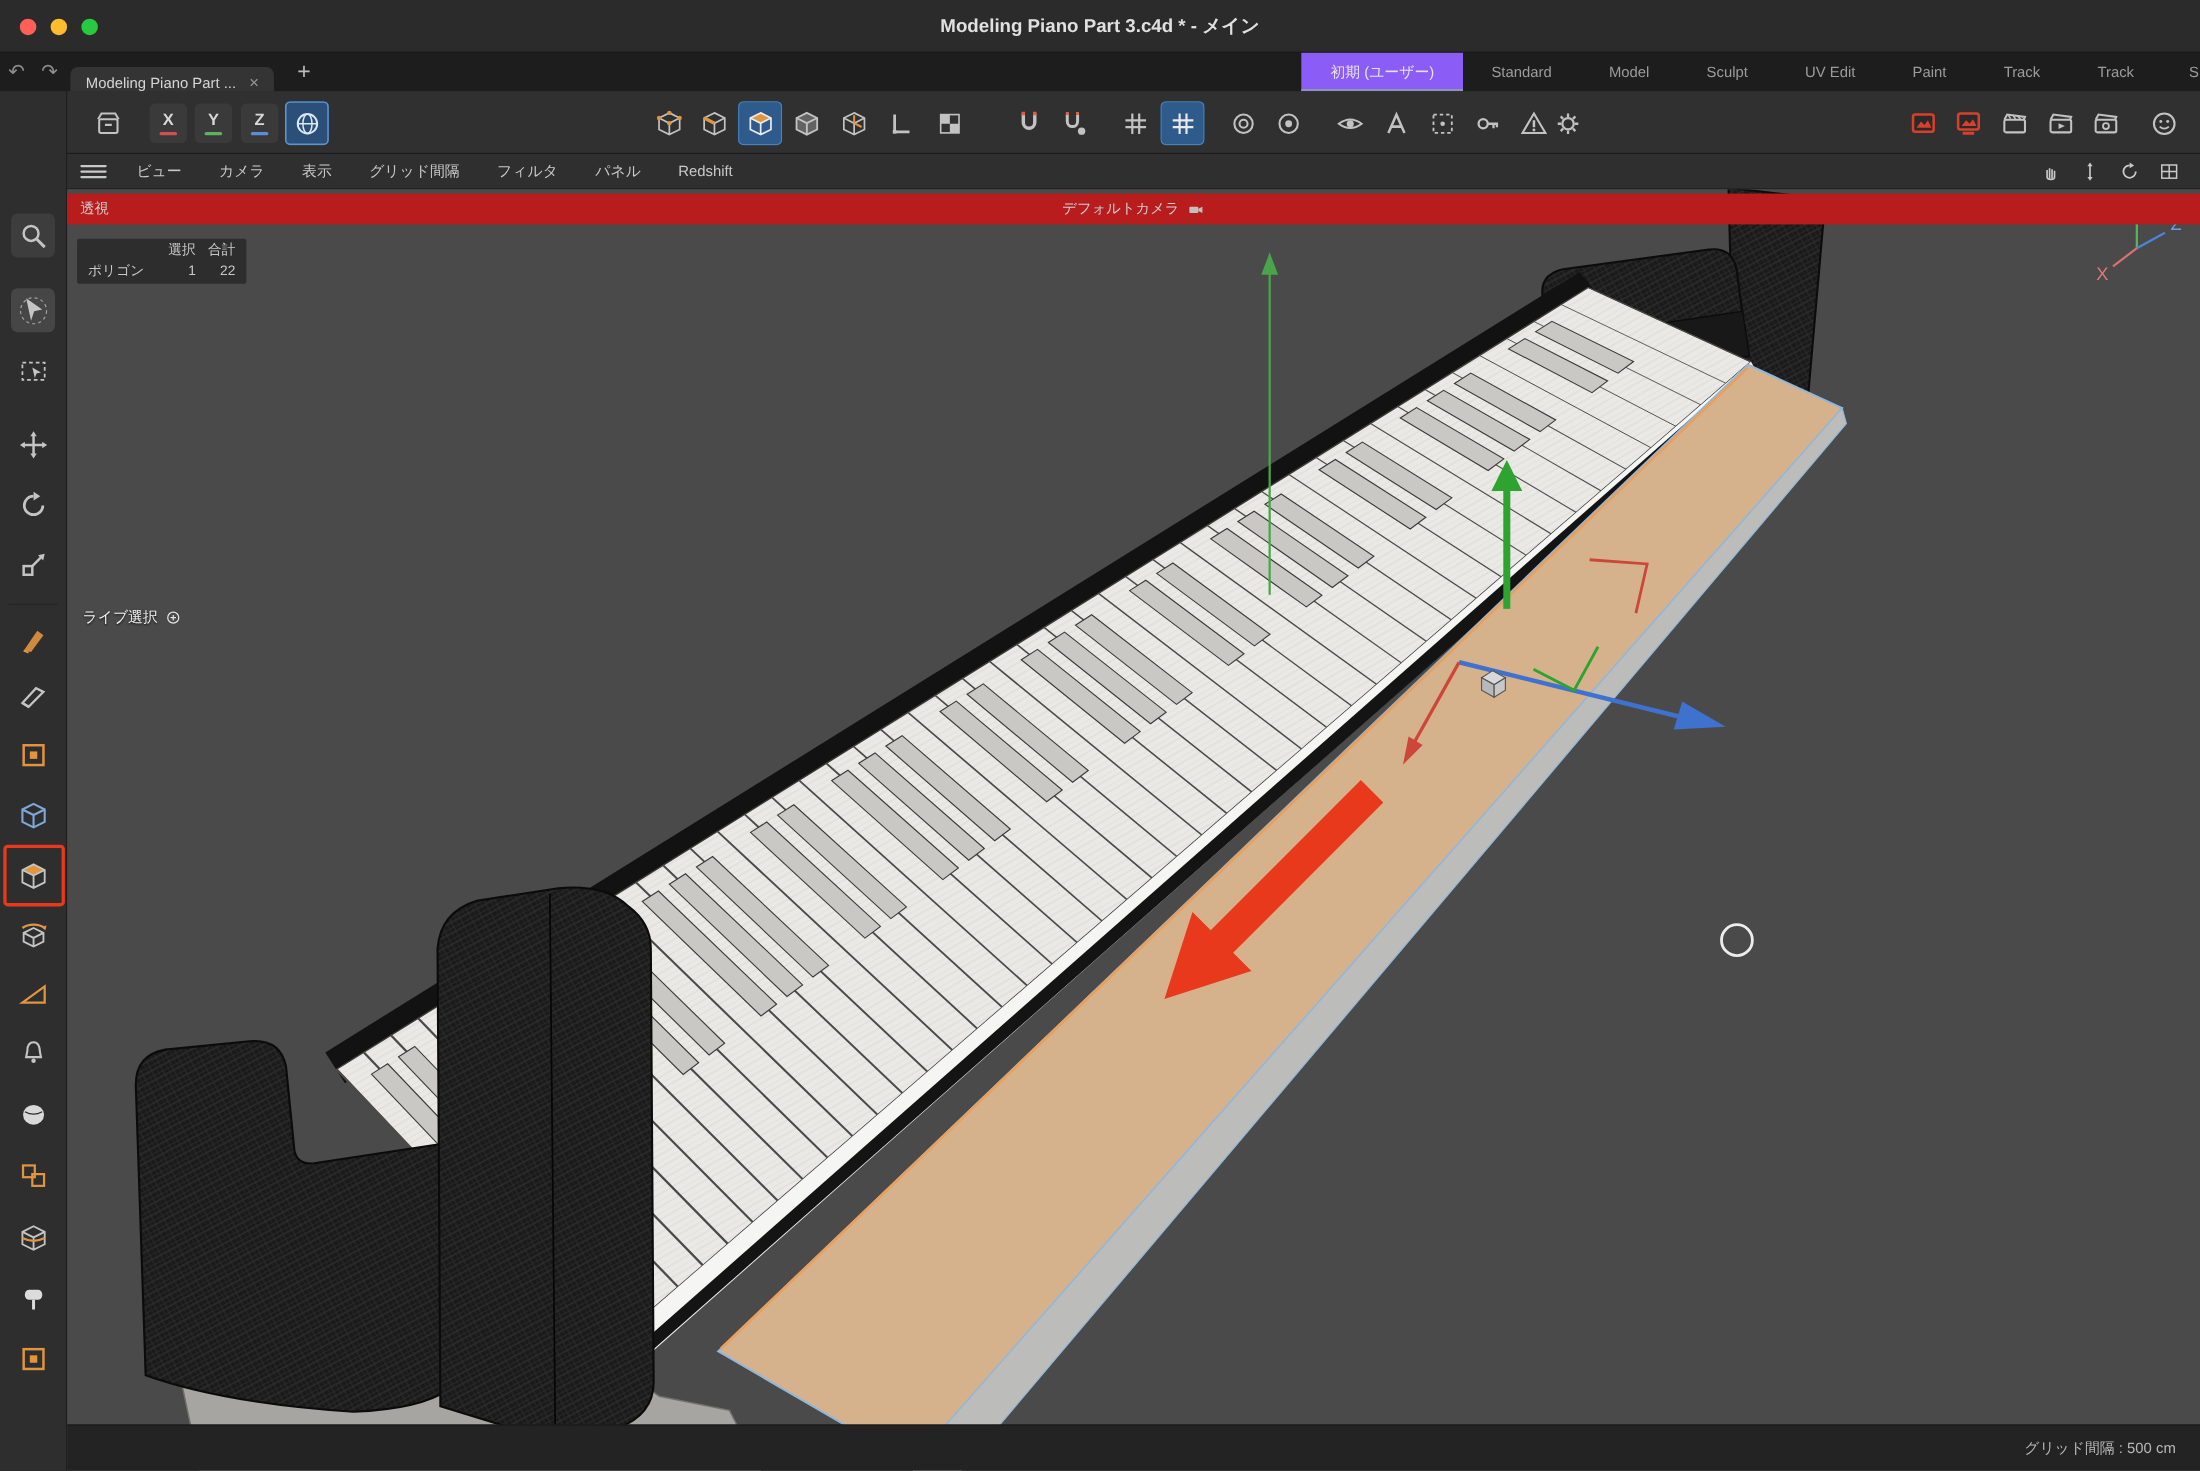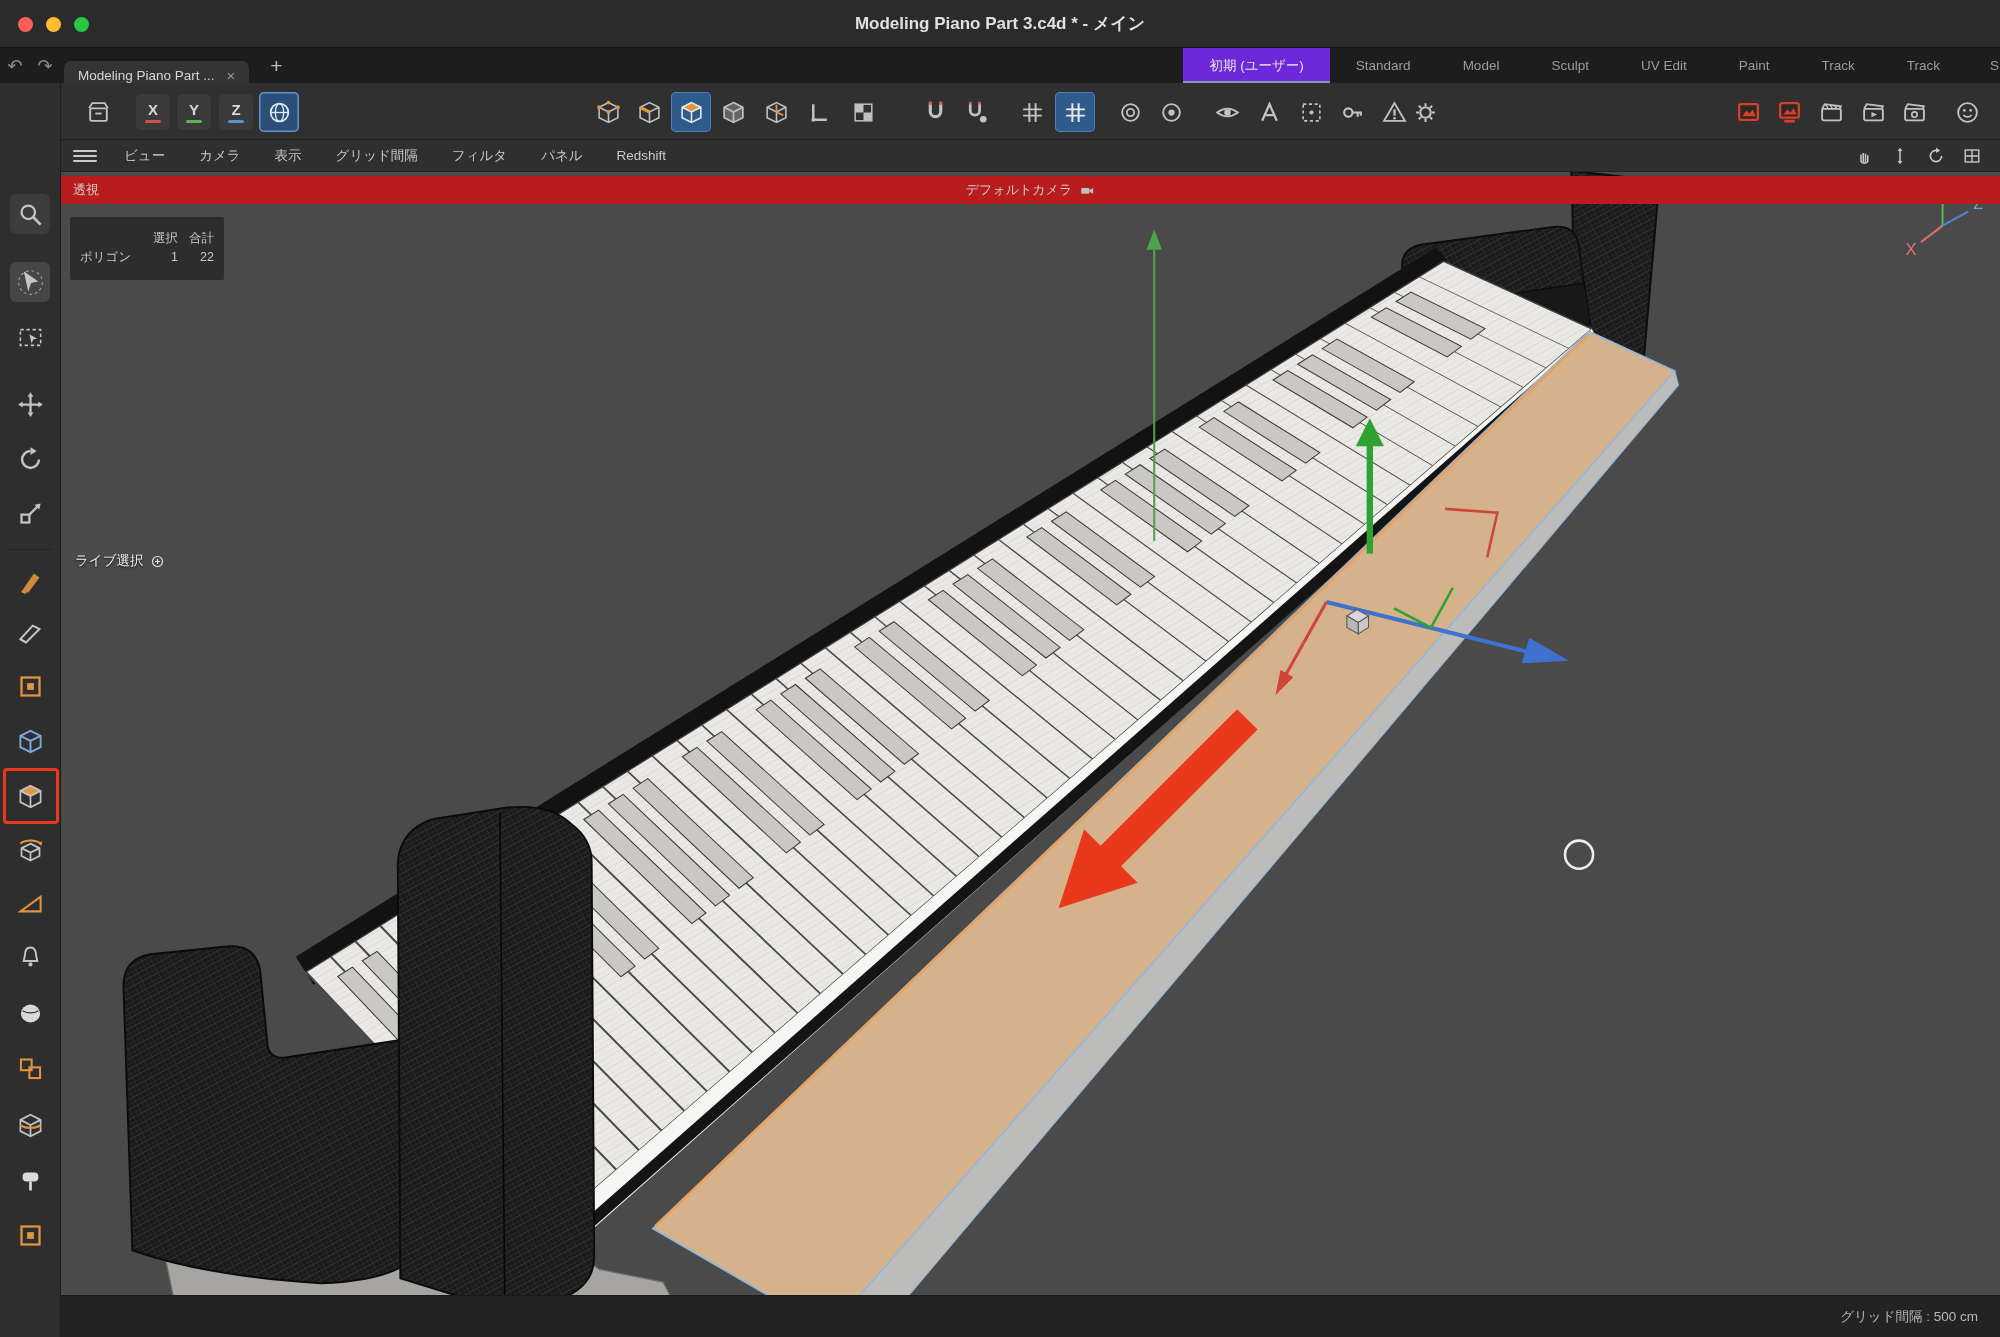--- a/index.html
+++ b/index.html
@@ -15,21 +15,21 @@
   .wtitle{width:100%;text-align:center;font-weight:bold;font-size:17px;color:#e0e0e0}
 
   
   .tabbar{position:absolute;top:48px;left:0;right:0;height:35px;background:#1d1d1d;display:flex;align-items:center}
   .histbtn{color:#8d8d8d;font-size:18px;width:30px;text-align:center}
   .tab{height:30px;margin-top:20px;margin-left:4px;background:#343434;border-radius:7px 7px 0 0;display:flex;align-items:center;gap:12px;padding:0 14px;font-size:13.5px;color:#d6d6d6}
   .tabclose{color:#9a9a9a;font-size:15px}
   .addtab{color:#bbb;font-size:21px;margin-left:14px;width:26px;text-align:center}
   .layouts{margin-left:auto;display:flex;align-items:stretch;height:100%}
   .layout{padding:0 26px;display:flex;align-items:center;font-size:13.5px;color:#9c9c9c}
-  .layout.active{background:#6d28d9;color:#e4e4e4;box-shadow:inset 0 -2px 0 #8f96ae}
+  .layout.active{background:#8b5cf6;color:#e4e4e4;box-shadow:inset 0 -2px 0 #8f96ae}
   .layout.cut{padding:0 0 0 24px;width:34px;overflow:hidden}
 
   
   .toolbar{position:absolute;top:83px;left:61px;right:0;height:57px;background:#303030;border-bottom:1px solid #1b1b1b}
   .tb{position:absolute;top:9px;width:40px;height:40px;border-radius:5px;display:flex;align-items:center;justify-content:center;color:#c2c2c2}
   .tb svg{width:25px;height:25px}
   .tb.sel{background:#2e5b8c;box-shadow:inset 0 0 0 1px #4d82b8;color:#eaeaea}
   .tb.globesel{background:#2b4f78;box-shadow:inset 0 0 0 1.5px #5d94cc;color:#dce8f4}
   .axisbtn{position:absolute;top:11px;width:34px;height:36px;background:#3a3a3a;border-radius:5px;display:flex;flex-direction:column;align-items:center;justify-content:center;font-size:15px;font-weight:bold;color:#d8d8d8}
   .axisbtn .ul{display:block;width:16px;height:3px;border-radius:2px;margin-top:2px}
@@ -52,21 +52,21 @@
   .vi{width:24px;height:24px;display:flex;align-items:center;justify-content:center;color:#c9c9c9}
   .vi svg{width:18px;height:18px}
 
   
   .viewport{position:absolute;top:172px;left:61px;right:0;bottom:0;background:#4a4a4a;overflow:hidden}
   #scene{position:absolute;inset:0;width:100%;height:100%}
   .vhead{position:absolute;top:4px;left:0;right:0;height:28px;background:#b91c1c;display:flex;align-items:center;font-size:13px;color:#cfcfcf}
   .vhead .vlabel{margin-left:12px}
   .vcam{position:absolute;left:0;right:0;top:0;height:100%;display:flex;justify-content:center;align-items:center;gap:8px;pointer-events:none}
   .vcam svg{width:15px;height:15px;color:#c0c0c0}
-  .selinfo{position:absolute;left:9px;top:45px;background:rgba(22,22,22,.55);color:#c8c8c8;font-size:12.5px;padding:12px 10px;border-radius:2px;line-height:1.55}
+  .selinfo{position:absolute;left:9px;top:45px;background:rgba(22,22,22,.55);color:#c8c8c8;font-size:12.5px;padding:1px 10px;border-radius:2px;line-height:1.55}
   .selinfo .r{display:grid;grid-template-columns:66px 28px 32px;gap:4px}
   .selinfo .r span{text-align:right}
   .selinfo .r span:first-child{text-align:left}
   .livesel{position:absolute;left:14px;top:380px;color:#f2f2f2;font-size:13.5px;text-shadow:0 1px 2px rgba(0,0,0,.85);display:flex;align-items:center;gap:7px}
   .livesel svg{width:15px;height:15px;color:#e6e6e6}
   .vbottom{position:absolute;left:0;right:0;bottom:0;height:42px;background:#232323;border-top:1px solid #191919;display:flex;align-items:center;justify-content:flex-end;padding-right:22px;font-size:13.5px;color:#b8b8b8}
 </style>
 </head>
 <body>
 

